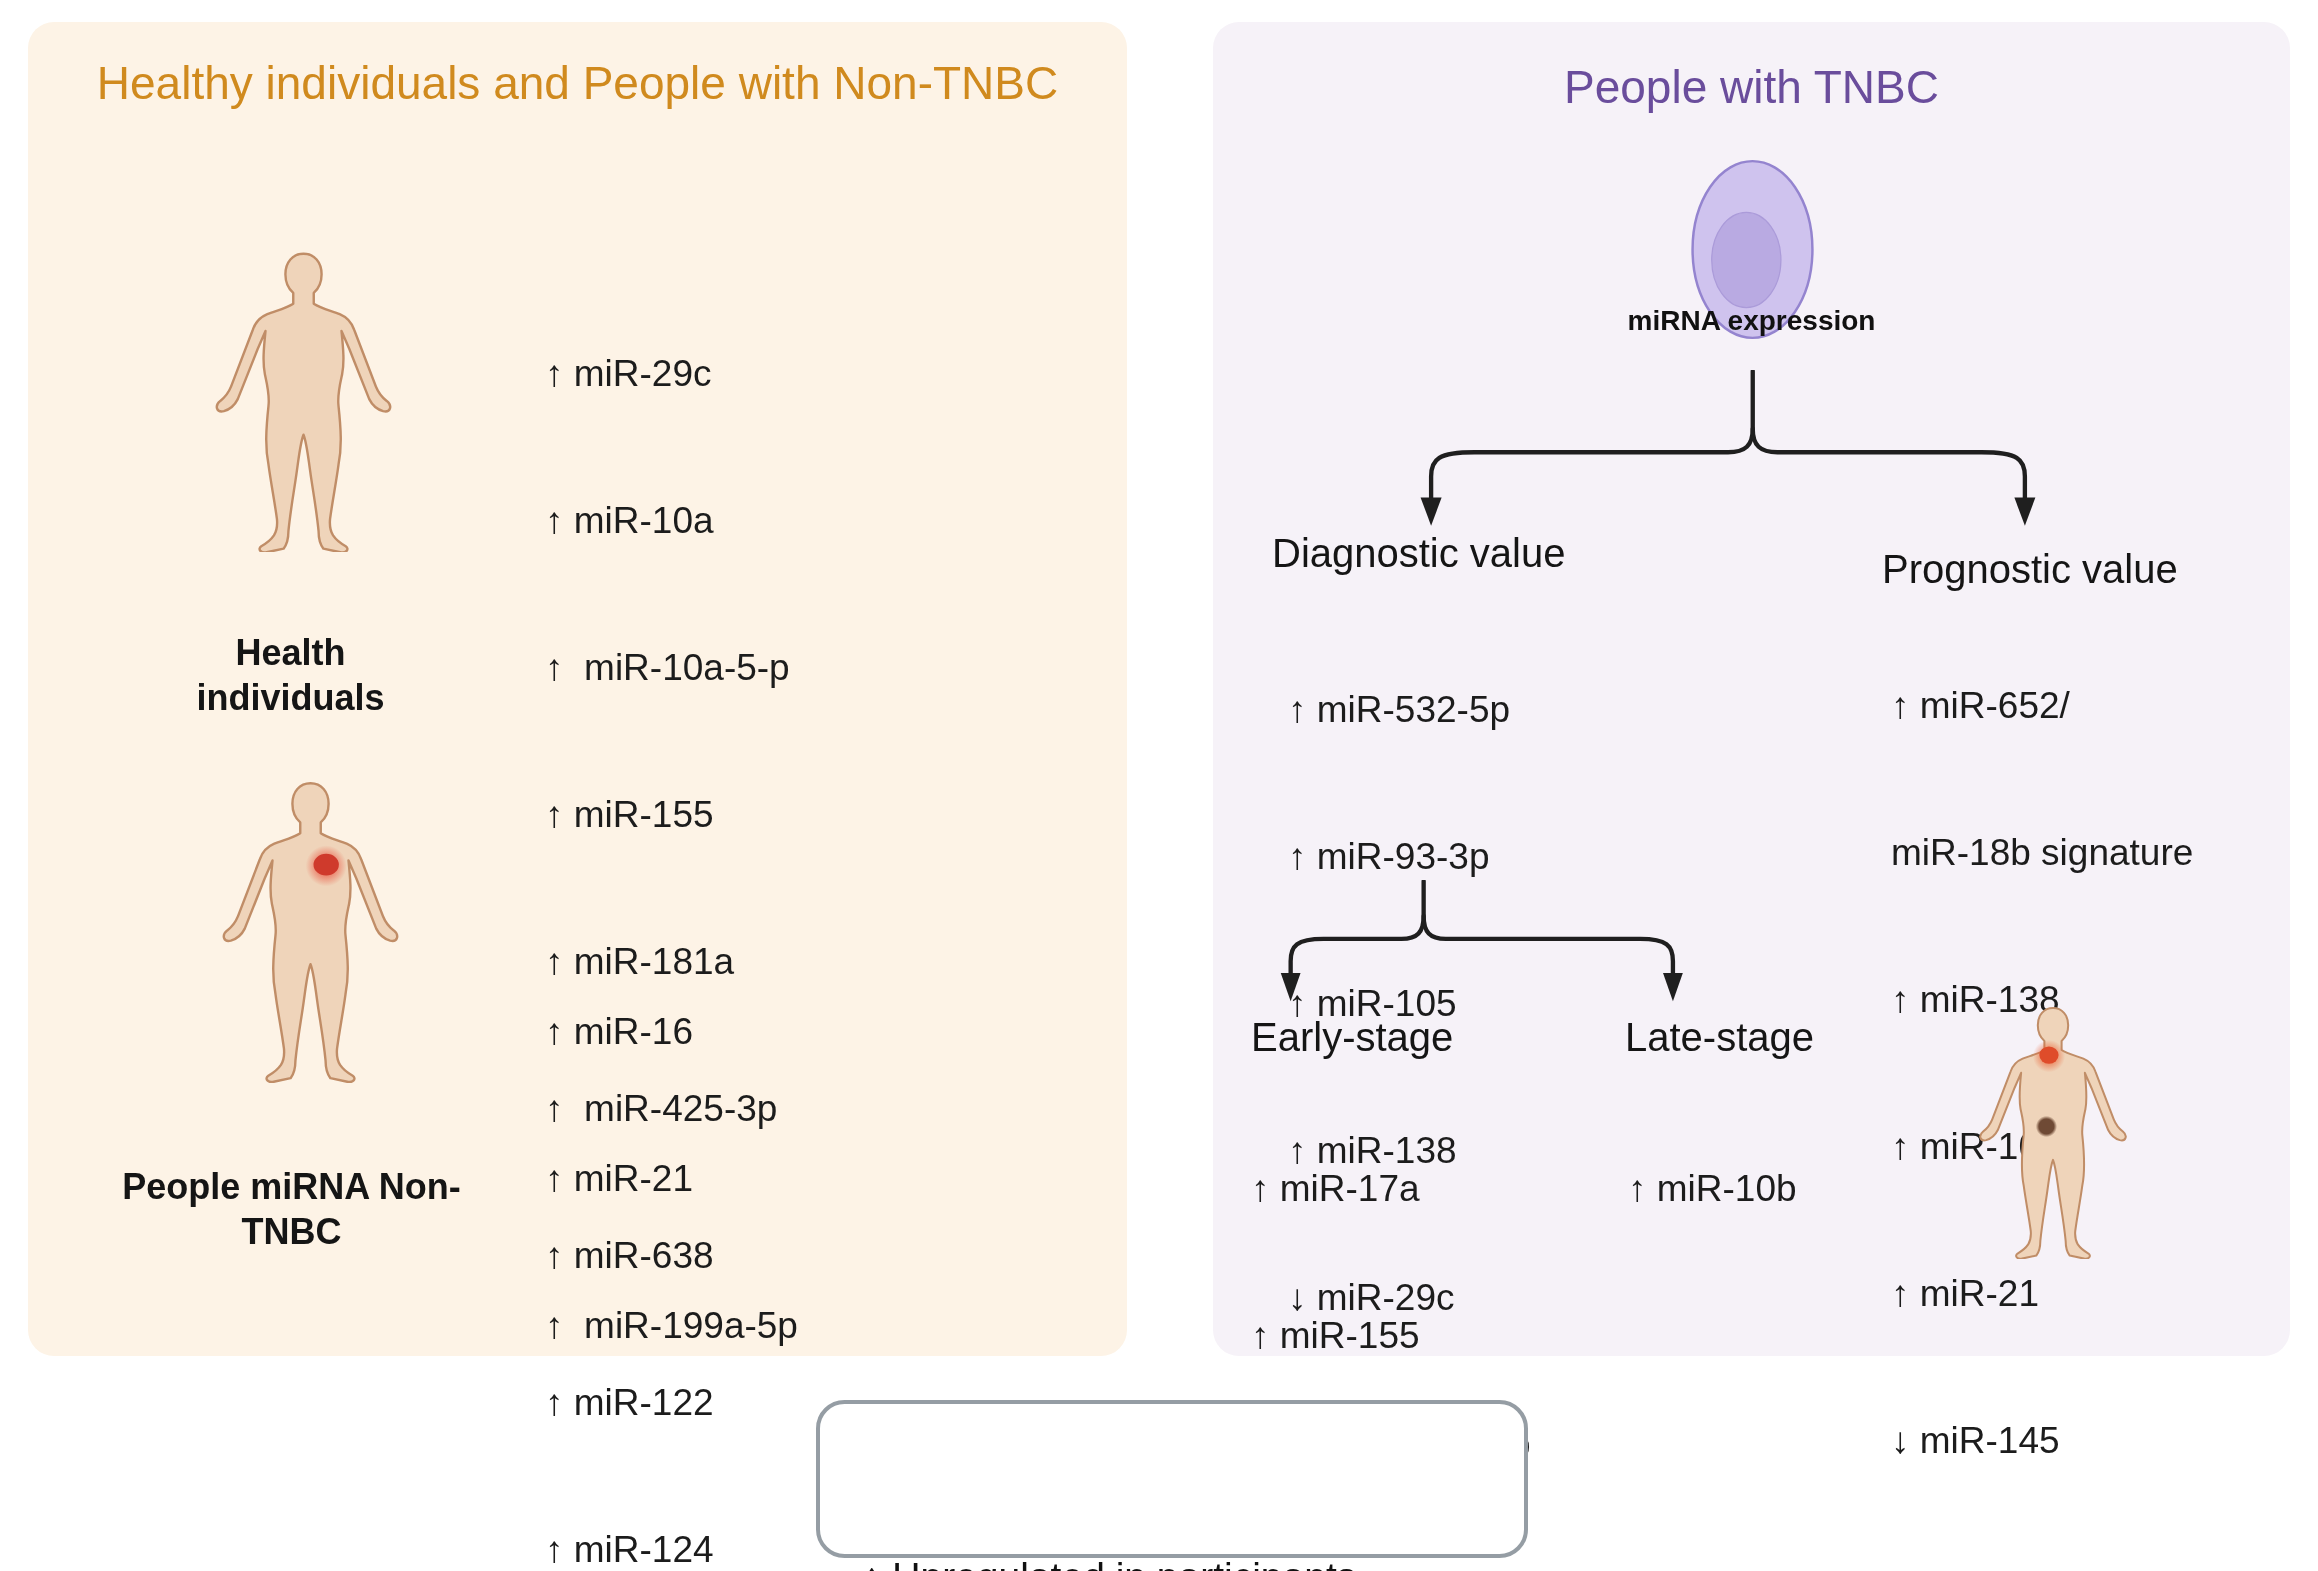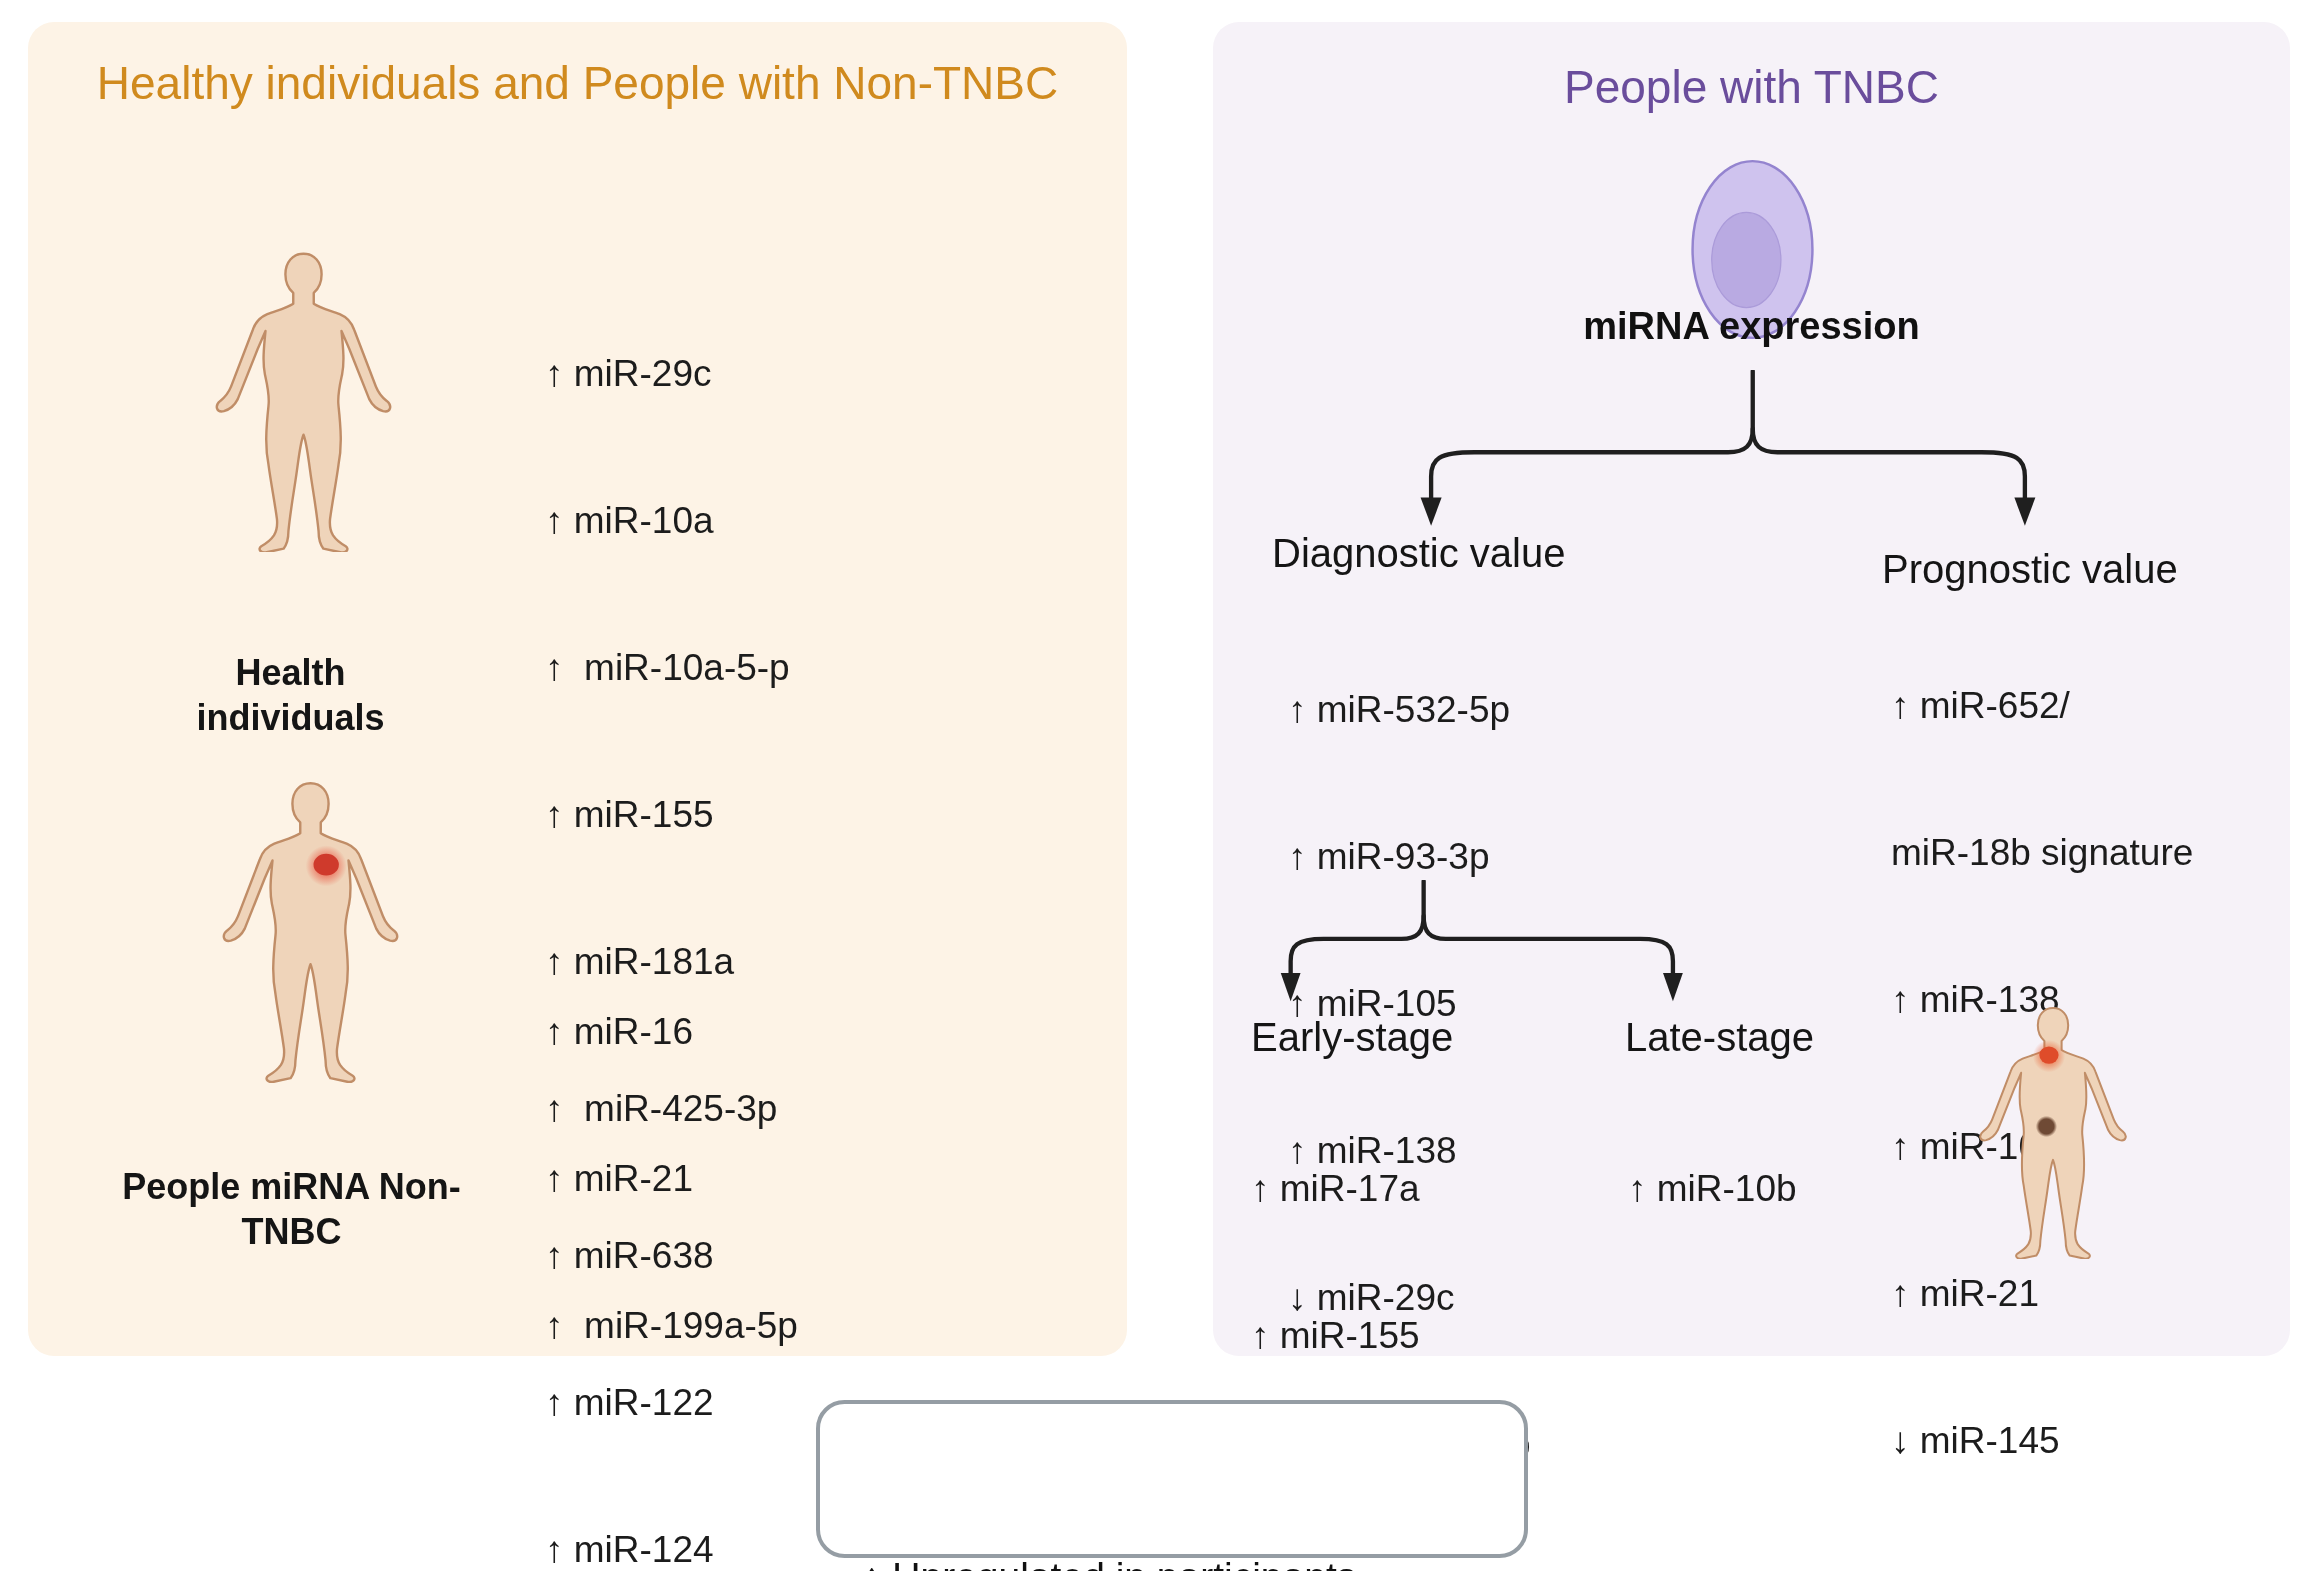--- a/index.html
+++ b/index.html
@@ -21,21 +21,21 @@
   .mir-item{white-space:pre;}
   .fig-label{
     position:absolute;font-weight:bold;font-size:36px;line-height:1.25;
     text-align:center;color:#151515;
   }
   .section-heading{
     position:absolute;font-weight:normal;font-size:40px;color:#151515;white-space:nowrap;
   }
   .cell-caption{
     position:absolute;left:1244px;top:305px;width:1015px;text-align:center;
-    font-weight:bold;font-size:38px;color:#111;
+    font-weight:bold;font-size:28px;color:#111;
   }
   .person-svg{position:absolute;}
   .branch-svg{position:absolute;}
   .branch-svg path{fill:none;stroke:#1f1f1f;stroke-width:7;stroke-linecap:round;}
   .branch-svg polygon{fill:#1f1f1f;stroke:none;}
   .legend-box{
     position:absolute;left:816px;top:1400px;width:712px;height:158px;
     background:#ffffff;border:4.3px solid #959da4;border-radius:28.5px;
     box-sizing:border-box;
   }
@@ -70,21 +70,21 @@
 </svg>
 
 <div class="panel panel-left"></div>
 
 <div class="panel-title title-left">Healthy individuals and People with Non-TNBC</div>
 
 <svg class="person-svg" style="left:207px;top:245px;width:193px;height:307px" viewBox="0 0 320 500">
   <use href="#person-path" fill="#efd4ba" stroke="#c08d67" stroke-width="4" stroke-linejoin="round"></use>
 </svg>
 
-<div class="fig-label" style="left:173px;top:650px;width:235px">Health individuals</div>
+<div class="fig-label" style="left:173px;top:630px;width:235px">Health individuals</div>
 
 <div class="mir-list" style="left:545px;top:251px">
   <div class="mir-item">↑ miR-29c</div>
   <div class="mir-item">↑ miR-10a</div>
   <div class="mir-item">↑  miR-10a-5-p</div>
   <div class="mir-item">↑ miR-155</div>
   <div class="mir-item">↑ miR-181a</div>
   <div class="mir-item">↑  miR-425-3p</div>
   <div class="mir-item">↑ miR-638</div>
   <div class="mir-item">↑ miR-122</div>

